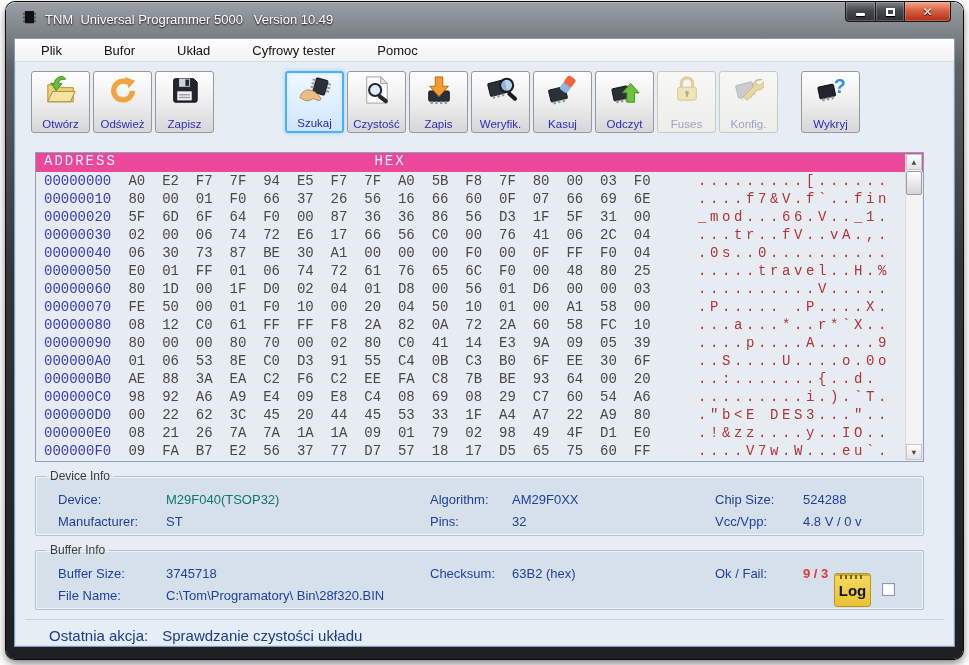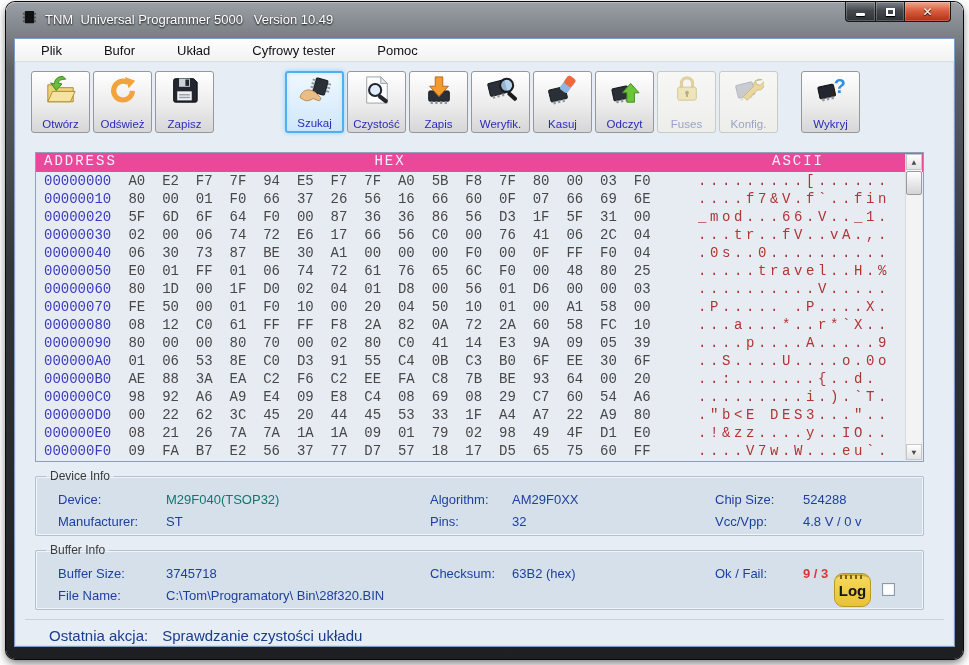--- a/index.html
+++ b/index.html
@@ -73,21 +73,21 @@
 
   
   fieldset{border:1px solid #b4c0ce;background:#d6e0eb;border-radius:2px;margin:7px 30px 0 20px;
     padding:2px 0 6px 22px;box-shadow:inset 0 0 0 1px #eef4fa;}
   legend{font-size:12px;color:#3a3a3a;padding:0 4px;margin-left:-12px;}
   .info-row{display:flex;margin-top:7px;font-size:13px;color:#1d3f9e;align-items:center;justify-content:space-between;}
   .cell1{width:372px;display:flex;} .cell2{width:285px;display:flex;} .cell3{flex:1;display:flex;}
   .il1{width:108px;} .il2{width:82px;} .il3{width:88px;}
   .green{color:#0f766e;} .red{color:#e03434;font-weight:bold;}
   .buffer-group{position:relative;}
-  .log-btn{position:absolute;right:52px;top:16px;width:37px;height:34px;border-radius:9px;
+  .log-btn{position:absolute;right:52px;top:16px;width:37px;height:34px;border-radius:3px;
     background:linear-gradient(#f6d95e,#e9c235);border:1px solid #b99a20;
     display:flex;align-items:center;justify-content:center;
     box-shadow:inset 0 6px 0 -4px rgba(120,90,10,.35);}
   .log-btn::before{content:"";position:absolute;top:1px;left:5px;right:5px;height:4px;
     background:repeating-linear-gradient(90deg,#7a6414 0 2px,transparent 2px 5px);}
   .log-label{font-size:15px;font-weight:bold;color:#151515;}
   .chk{position:absolute;right:28px;top:26px;width:13px;height:13px;background:#fff;
     border:1px solid #8a9aac;box-shadow:inset 0 0 2px #c8d4e0;}
 
   
@@ -309,21 +309,20 @@
         </span>
         <span class="tlabel">Wykryj</span>
       </div>
 
     </div>
 
     <div class="hexpanel">
       <div class="hexhead">
         <span class="h-addr">ADDRESS</span>
         <span class="h-hex">HEX</span>
-        <span class="h-ascii">ASCII</span>
       </div>
       <div>
             <div class="hexrow">
               <span class="addr">00000000</span>
               <span class="bytes">
                 <span class="byte">A0</span>
                 <span class="byte">E2</span>
                 <span class="byte">F7</span>
                 <span class="byte">7F</span>
                 <span class="byte">94</span>

